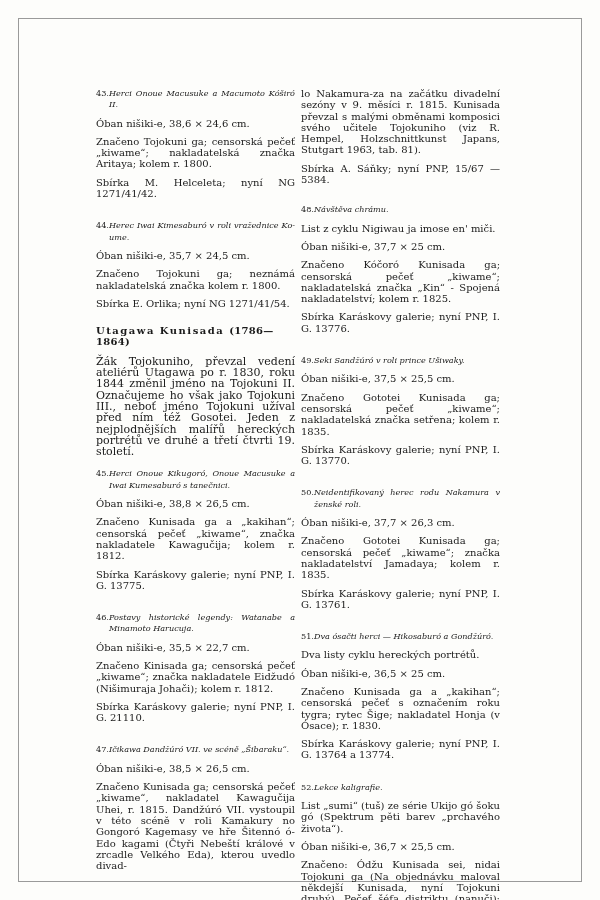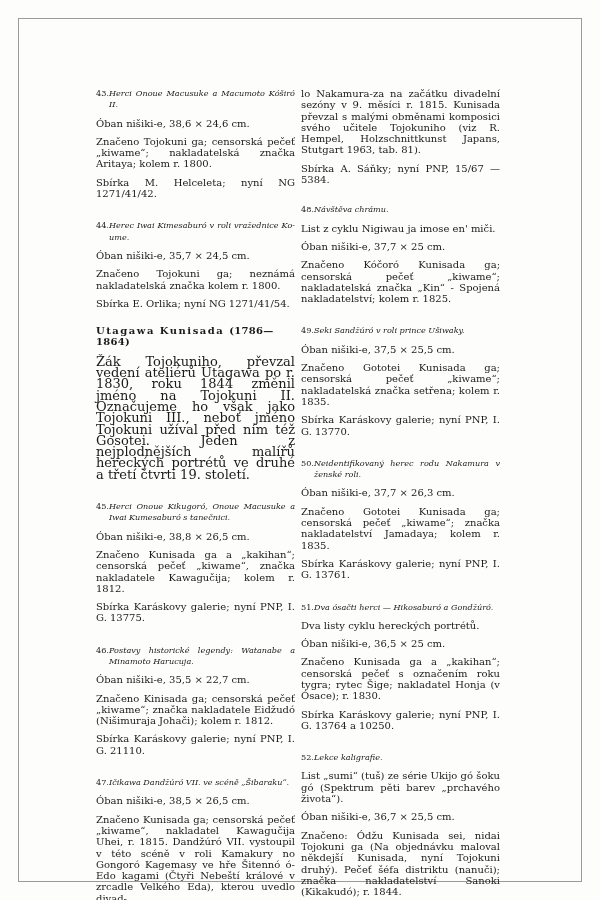--- a/index.html
+++ b/index.html
@@ -77,24 +77,24 @@
     font-size: 10px;
     font-weight: bold;
     letter-spacing: 1.5px;
     line-height: 11.3px;
     margin: 16px 0 8px 0;
   }
   .section-head .yrs {
     letter-spacing: 0.3px;
   }
   .body-para {
-    font-size: 13px;
-    line-height: 11.3px;
-    text-align: justify;
-    margin: 0 0 15px 0;
+    font-size: 11px;
+    line-height: 11.3px;
+    text-align: justify;
+    margin: 0 0 5px 0;
   }
   .spacer-sm { height: 6px; }
   .spacer-md { height: 12px; }
   .cont {
     font-size: 10px;
     line-height: 11.3px;
     text-align: justify;
     margin: 0 0 7px 0;
   }
 </style>
@@ -161,20 +161,21 @@
       <p class="cont">lo Nakamura-za na začátku divadelní sezóny v 9. měsíci r. 1815. Kunisada převzal s malými obměnami komposici svého učitele Tojokuniho (viz R. Hempel, Holzschnittkunst Japans, Stutgart 1963, tab. 81).</p>
       <p class="cont">Sbírka A. Sáňky; nyní PNP, 15/67 — 5384.</p>
 
       <div class="spacer-md"></div>
 
       <div class="entry">
         <p class="entry-title"><span class="num">48.</span><span>Návštěva chrámu.</span></p>
         <p class="desc">List z cyklu Nigiwau ja imose en' miči.</p>
         <p class="desc">Óban nišiki-e, 37,7 × 25 cm.</p>
         <p class="desc">Značeno Kóčoró Kunisada ga; censorská pečeť „kiwame“; nakladatelská značka „Kin“ - Spojená nakladatelství; kolem r. 1825.</p>
+        <p class="desc last">Sbírka Karáskovy galerie; nyní PNP, I. G. 13776.</p>
       </div>
 
       <div class="spacer-md"></div>
 
       <div class="entry">
         <p class="entry-title"><span class="num">49.</span><span>Seki Sandžúró v roli prince Ušiwaky.</span></p>
         <p class="desc">Óban nišiki-e, 37,5 × 25,5 cm.</p>
         <p class="desc">Značeno Gototei Kunisada ga; censorská pečeť „kiwame“; nakladatelská značka setřena; kolem r. 1835.</p>
         <p class="desc last">Sbírka Karáskovy galerie; nyní PNP, I. G. 13770.</p>
       </div>
@@ -188,21 +189,21 @@
         <p class="desc last">Sbírka Karáskovy galerie; nyní PNP, I. G. 13761.</p>
       </div>
 
       <div class="spacer-md"></div>
 
       <div class="entry">
         <p class="entry-title"><span class="num">51.</span><span>Dva ósačti herci — Hikosaburó a Gondžúró.</span></p>
         <p class="desc">Dva listy cyklu hereckých portrétů.</p>
         <p class="desc">Óban nišiki-e, 36,5 × 25 cm.</p>
         <p class="desc">Značeno Kunisada ga a „kakihan“; censorská pečeť s označením roku tygra; rytec Šige; nakladatel Honja (v Ósace); r. 1830.</p>
-        <p class="desc last">Sbírka Karáskovy galerie; nyní PNP, I. G. 13764 a 10250.</p>
+        <p class="desc last">Sbírka Karáskovy galerie; nyní PNP, I. G. 13764 a 13774.</p>
       </div>
 
       <div class="spacer-md"></div>
 
       <div class="entry">
         <p class="entry-title"><span class="num">52.</span><span>Lekce kaligrafie.</span></p>
         <p class="desc">List „sumi“ (tuš) ze série Ukijo gó šoku gó (Spektrum pěti barev „prchavého života“).</p>
         <p class="desc">Óban nišiki-e, 36,7 × 25,5 cm.</p>
         <p class="desc">Značeno: Ódžu Kunisada sei, nidai Tojokuni ga (Na objednávku maloval někdejší Kunisada, nyní Tojokuni druhý). Pečeť šéfa distriktu (nanuči); značka nakladatelství Sanoki (Kikakudó); r. 1844.</p>
         <p class="desc last">Sbírka Karáskovy galerie; nyní PNP, I. G. 24984.</p>

